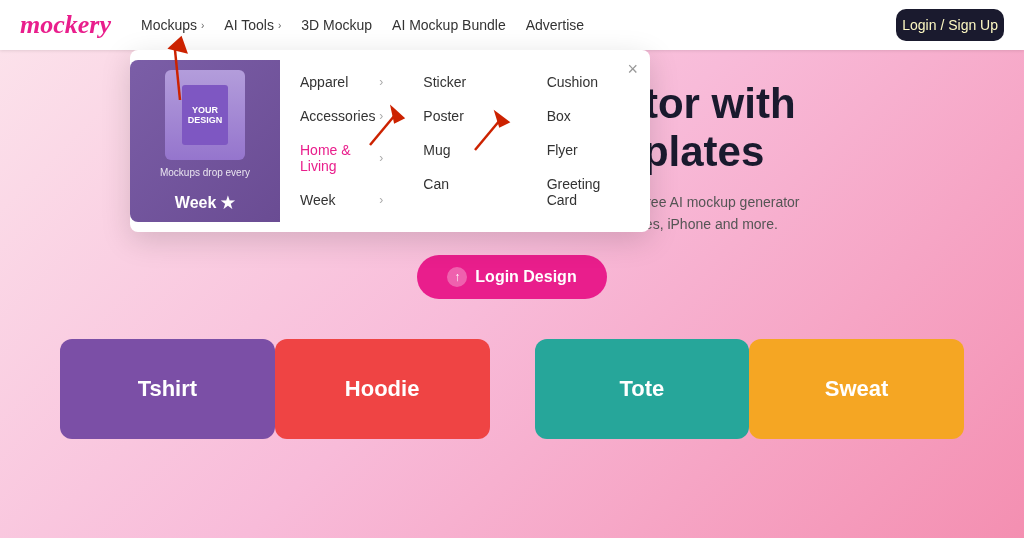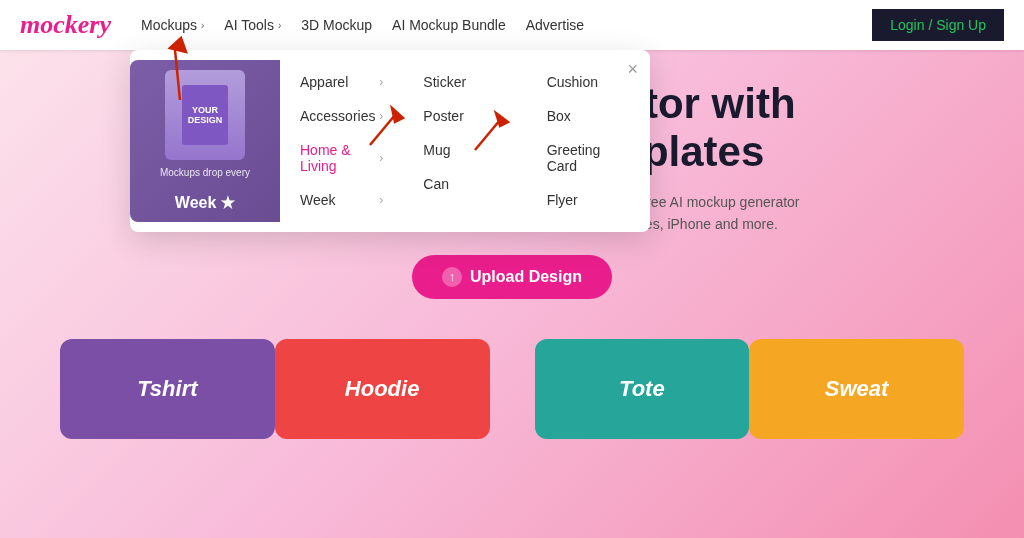--- a/index.html
+++ b/index.html
@@ -41,24 +41,24 @@
       font-size: 14px;
       color: #333;
       cursor: pointer;
       display: flex;
       align-items: center;
       gap: 4px;
     }
     .nav-item .chevron { font-size: 10px; color: #666; }
     .login-btn {
       background: #1a1a2e;
-      color: #22c55e;
+      color: #fef9c3;
       border: none;
-      border-radius: 0;
-      padding: 8px 18px;
+      border-radius: 10px;
+      padding: 8px 6px;
       font-size: 14px;
       cursor: pointer;
       font-weight: 500;
     }
 
     
     .dropdown-menu {
       position: absolute;
       top: 50px;
       left: 130px;
@@ -212,21 +212,20 @@
       justify-content: center;
       font-size: 12px;
     }
 
     
     .categories {
       display: flex;
       padding: 20px 60px 0;
       position: relative;
       z-index: 10;
-      font-style: italic;
     }
     .cat-card {
       flex: 1;
       border-radius: 12px;
       height: 100px;
       display: flex;
       align-items: center;
       justify-content: center;
       font-size: 22px;
       font-weight: 800;
@@ -303,22 +302,22 @@
     <div class="dropdown-col">
       <div class="dropdown-right-item">Sticker</div>
       <div class="dropdown-right-item">Poster</div>
       <div class="dropdown-right-item">Mug</div>
       <div class="dropdown-right-item">Can</div>
     </div>
 
     <div class="dropdown-col">
       <div class="dropdown-right-item">Cushion</div>
       <div class="dropdown-right-item">Box</div>
+      <div class="dropdown-right-item">Flyer</div>
       <div class="dropdown-right-item">Greeting Card</div>
-      <div class="dropdown-right-item">Flyer</div>
     </div>
 
   </div>
 </div>
 
 <svg class="arrow-overlay" viewBox="0 0 1024 538" xmlns="http://www.w3.org/2000/svg">
 
   <g stroke="#cc2200" stroke-width="2.5" fill="none">
     <line x1="180" y1="100" x2="175" y2="50"></line>
     <polygon points="170,48 181,38 186,52" fill="#cc2200"></polygon>
@@ -336,21 +335,21 @@
 </svg>
 
 <div class="hero">
   <h1>
     <span>Free Mockup Generator with</span><br>
     <span>5000+ Mockup Templates</span>
   </h1>
   <p>Create free product mockups with premium and unique templates. Free AI mockup generator with 25+ mockup categories including t-shirt mockups, accessories, iPhone and more.</p>
   <button class="upload-btn">
     <span class="upload-icon">↑</span>
-    <span>Upload Design</span>
+    <span>Login Design</span>
   </button>
 </div>
 
 <div class="categories">
   <div class="cat-card tshirt">
     <span>Tshirt</span>
   </div>
   <div class="cat-card hoodie">
     <span>Hoodie</span>
   </div>

